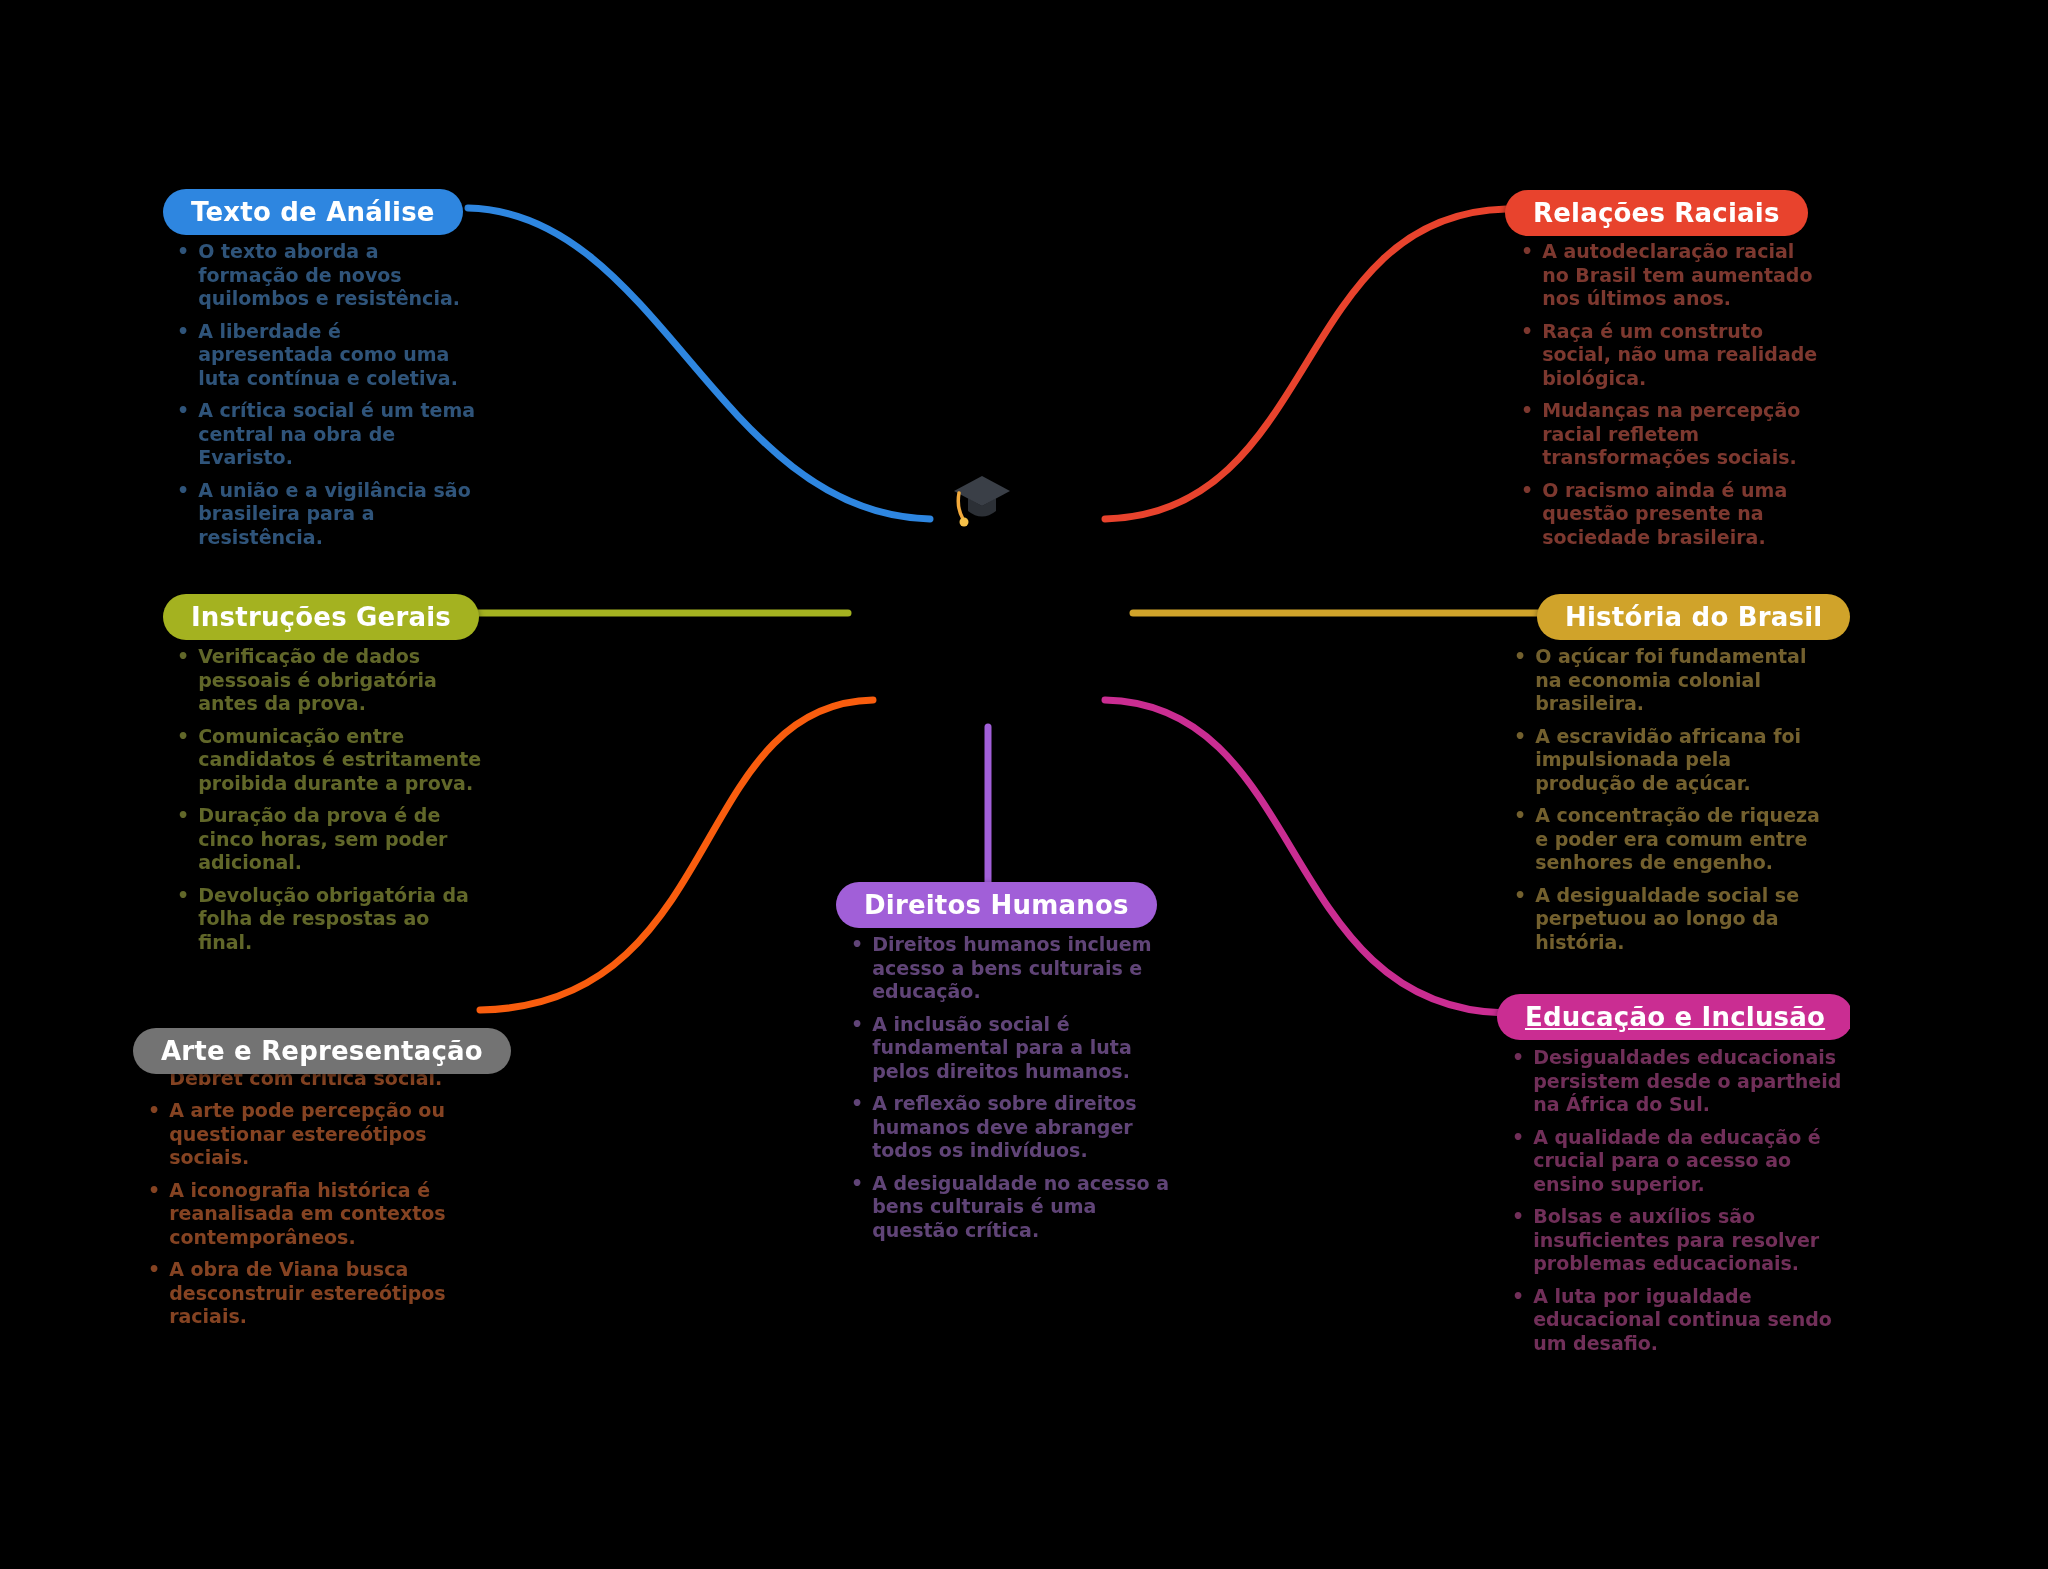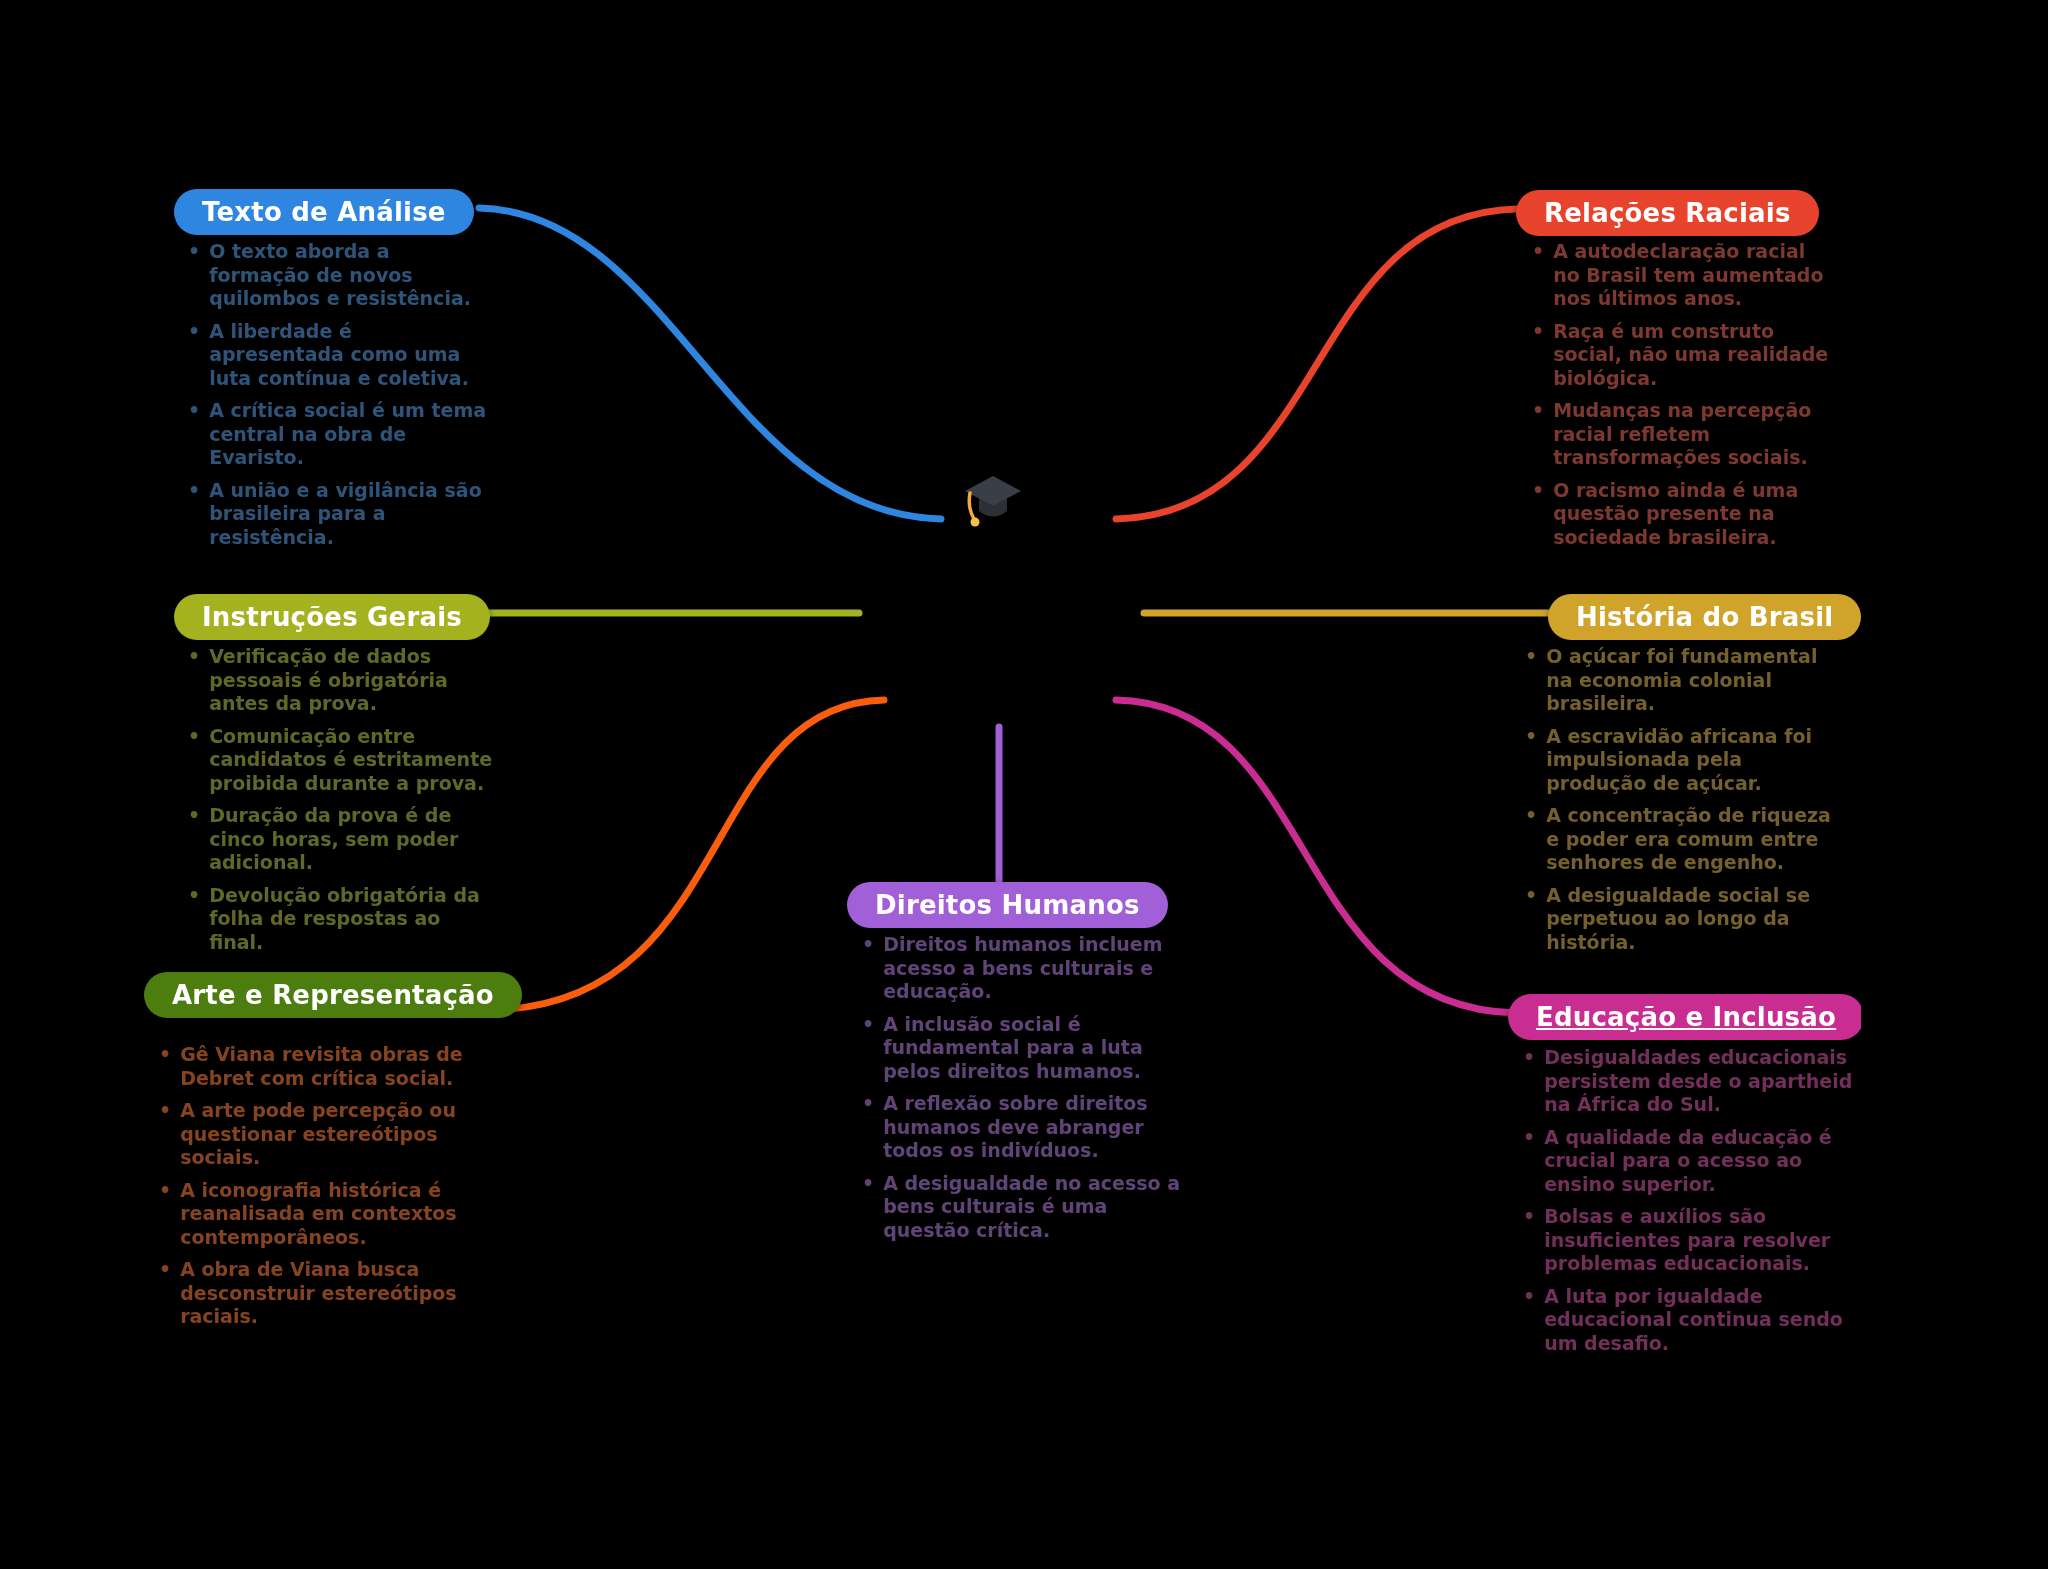--- a/index.html
+++ b/index.html
@@ -2,21 +2,20 @@
 <html><head>
 <meta charset="utf-8">
 <style>
   html,body{margin:0;padding:0;background:#000;}
   .stage{
     position:relative;
     width:1850px;height:1569px;
     background:#000;
     overflow:hidden;
     font-family:"DejaVu Sans","Liberation Sans",sans-serif;
-    margin-left:11px;
   }
   svg.edges{position:absolute;left:0;top:0;z-index:1;}
   .pill{
     position:absolute;z-index:3;
     display:inline-block;
     padding:8px 28px;
     border-radius:28px;
     color:#fff;
     font-size:26px;
     font-weight:700;
@@ -154,21 +153,21 @@
             <span class="bullet-text">A concentração de riqueza e poder era comum entre senhores de engenho.</span>
           </div>
           <div class="bullet-item">
             <span class="bullet-dot">•</span>
             <span class="bullet-text">A desigualdade social se perpetuou ao longo da história.</span>
           </div>
         </div>
     </div>
 
     <div class="branch-group">
-      <div class="pill" style="left: 133px; top: 972px; background: #4d7c0f;">
+      <div class="pill" style="left: 133px; top: 1028px; background: #737373;">
         <span class="pill-label">Arte e Representação</span>
       </div>
       <div class="bullets" style="left: 148px; top: 1043px; width: 308px; color: rgb(133, 67, 34);">
           <div class="bullet-item">
             <span class="bullet-dot">•</span>
             <span class="bullet-text">Gê Viana revisita obras de Debret com crítica social.</span>
           </div>
           <div class="bullet-item">
             <span class="bullet-dot">•</span>
             <span class="bullet-text">A arte pode percepção ou questionar estereótipos sociais.</span>

